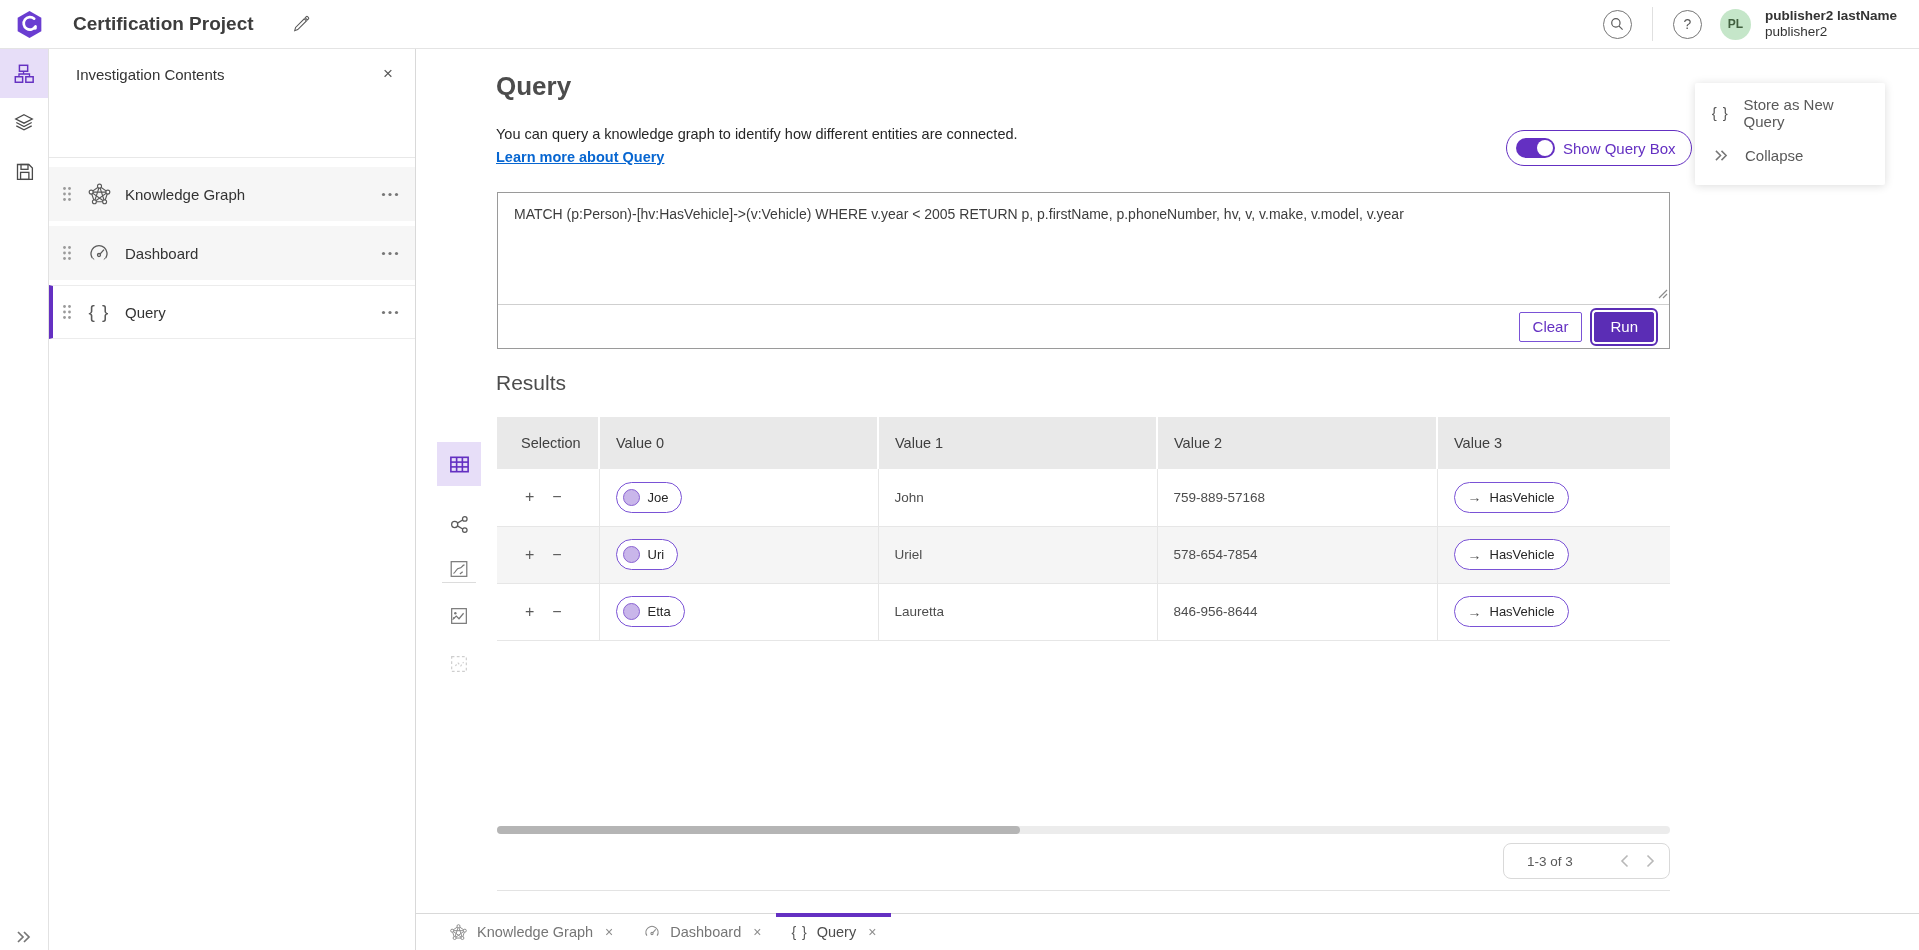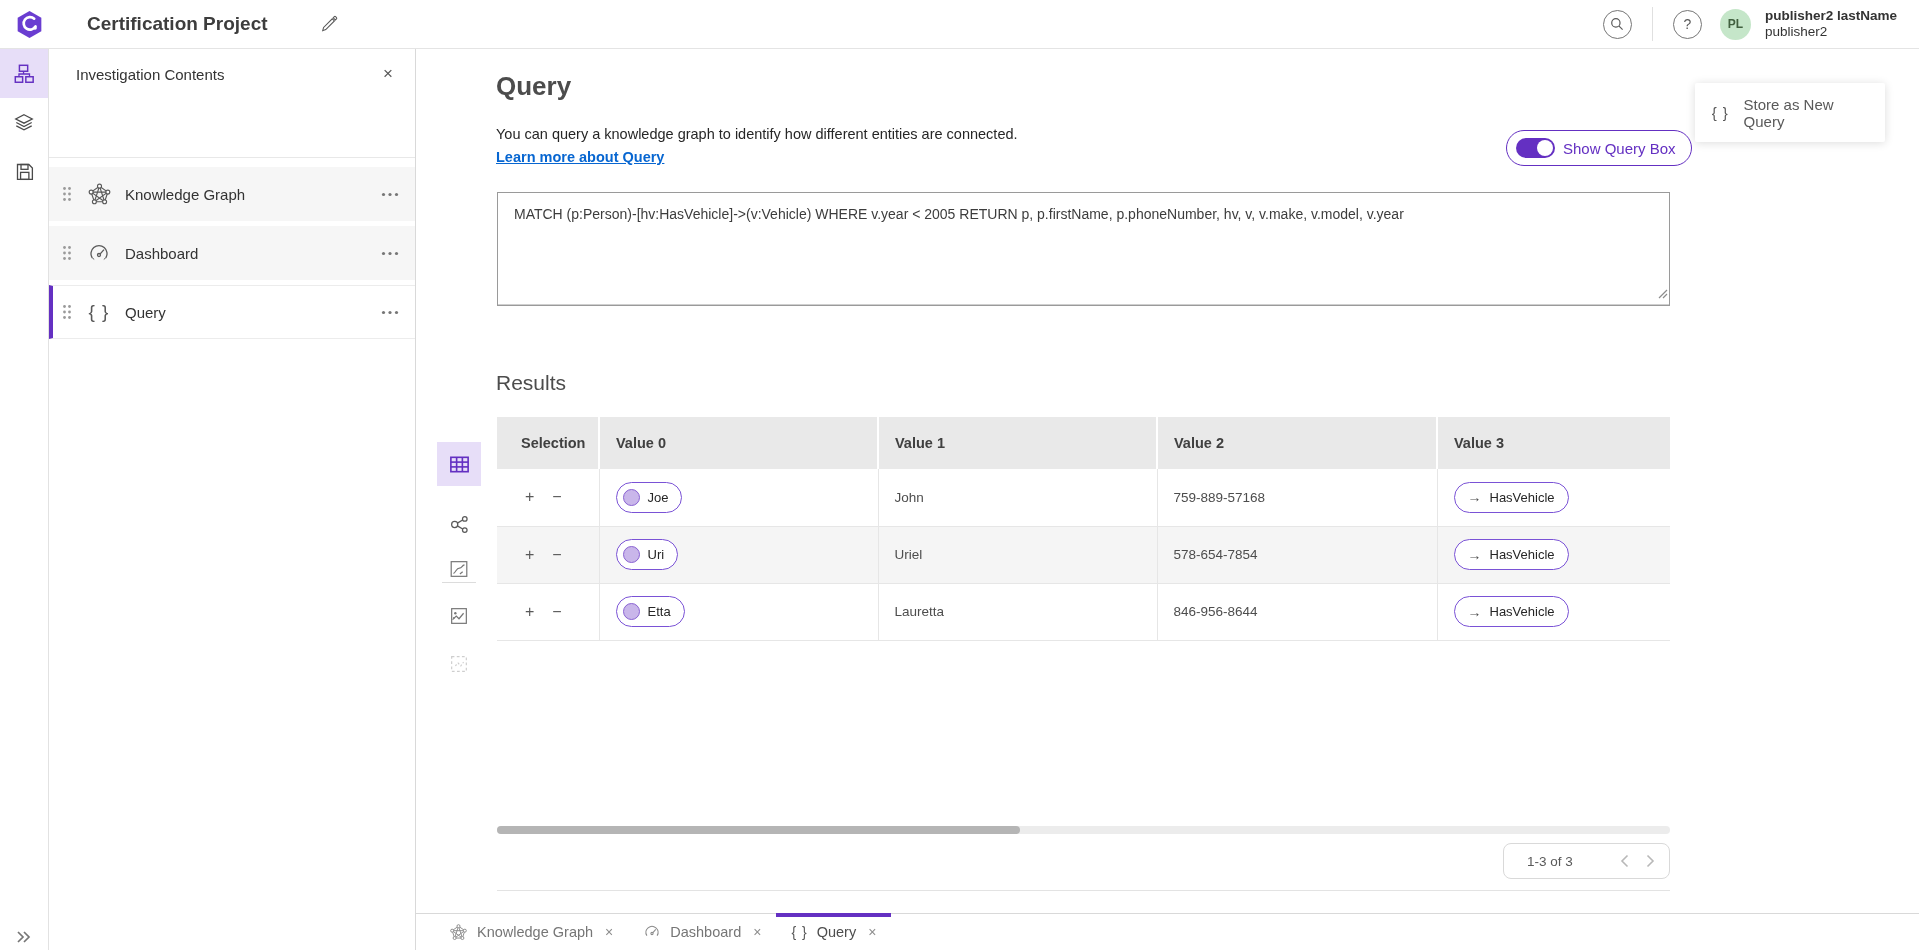--- a/index.html
+++ b/index.html
@@ -1,21 +1,21 @@
 <!DOCTYPE html>
 <html><head>
 <meta charset="utf-8">
 <style>
   * { box-sizing: border-box; margin: 0; padding: 0; }
   html,body { width:1919px; height:950px; overflow:hidden; }
   body { font-family:"Liberation Sans", sans-serif; background:#fff; color:#333; position:relative; }
 
   
   .topbar { position:absolute; left:0; top:0; width:1919px; height:49px;
-            border-bottom:1px solid #e4e4e4; display:flex; align-items:center; background:#fff; z-index:30;gap:14px; }
+            border-bottom:1px solid #e4e4e4; display:flex; align-items:center; background:#fff; z-index:30; }
   .logo { margin-left:15px; display:flex; align-items:center; }
   .app-title { margin-left:29px; font-size:19px; font-weight:bold; color:#3d3d3d; }
   .edit-btn { margin-left:38px; cursor:pointer; display:flex; }
   .topbar-right { margin-left:auto; display:flex; align-items:center; margin-right:22px; }
   .circle-btn { width:29px; height:29px; border:1px solid #767676; border-radius:50%;
                 display:flex; align-items:center; justify-content:center; background:#fff; cursor:pointer; }
   .tb-divider { width:1px; height:34px; background:#e0e0e0; margin:0 20px; }
   .help-glyph { font-size:14px; color:#595959; }
   .avatar { width:31px; height:31px; border-radius:50%; background:#c5e6c9; color:#41603f;
             font-size:12px; font-weight:bold; display:flex; align-items:center; justify-content:center;
@@ -84,21 +84,21 @@
   .strip { position:absolute; left:21px; top:393px; width:44px; height:290px; }
   .strip .tile { position:absolute; left:0; width:44px; height:44px; display:flex; align-items:center;
                  justify-content:center; cursor:pointer; }
   .tile.active { background:#e7def8; }
   .strip-div { position:absolute; left:5px; width:34px; border-top:1px solid #dcdcdc; }
   .tile.disabled { cursor:default; opacity:.9; }
 
   
   .results-table { position:absolute; left:81px; top:368px; width:1173px; border-collapse:collapse;
                    table-layout:fixed; }
-  .results-table th { background:#e9e9e9; height:52px; font-weight:bold; font-size:14.5px; color:#404040;
+  .results-table th { background:#e9e9e9; height:52px; font-weight:normal; font-size:14.5px; color:#404040;
                       text-align:left; padding-left:16px; border-right:2px solid #fff; }
   .results-table th:first-child { padding-left:24px; }
   .results-table th:last-child { border-right:none; }
   .results-table td { height:57px; border-bottom:1px solid #e6e6e6; border-right:1px solid #e6e6e6;
                       padding-left:16px; font-size:13.5px; color:#4d4d4d; background:#fff; }
   .results-table td:last-child { border-right:none; }
   .results-table tr.alt td { background:#f5f5f5; }
   .sel-cell { display:flex; align-items:center; gap:14px; padding-left:10px; }
   .pm-btn { background:none; border:none; font-size:16px; color:#595959; cursor:pointer; font-family:inherit; padding:0 2px; }
   .chip { display:inline-flex; align-items:center; height:31px; border:1.5px solid #7a52d6; border-radius:16px;
@@ -325,20 +325,24 @@
   </span>
 
   <div class="query-box">
     <div class="qb-input-wrap">
       <textarea spellcheck="false" style="">MATCH (p:Person)-[hv:HasVehicle]-&gt;(v:Vehicle) WHERE v.year &lt; 2005 RETURN p, p.firstName, p.phoneNumber, hv, v, v.make, v.model, v.year</textarea>
       <span class="resize-grip">
         <svg width="12" height="12" viewBox="0 0 12 12">
             <path d="M11 3 L3 11 M11 7 L7 11 M11 11 L11 11" stroke="#8c8c8c" stroke-width="1.2"></path>
           </svg>
       </span>
+    </div>
+    <div class="qb-actions">
+      <button class="btn-clear">Clear</button>
+      <button class="btn-run">Run</button>
     </div>
   </div>
 
   <div class="r-heading">Results</div>
 
   <div class="strip">
     <div class="tile active" style="top:0;">
       <svg width="23" height="23" viewBox="0 0 24 24">
           <g fill="none" stroke="#6430c2" stroke-width="1.7">
             <rect x="3" y="4.5" width="18" height="15"></rect>
@@ -485,20 +489,28 @@
     </span>
   </div>
   <div class="content-bottom-line"></div>
 </div>
 
 <div class="ctx-menu">
   <div class="ctx-item">
     <span class="ctx-icon braces-glyph" style="font-size:15px;">{ }</span>
     <span>Store as New Query</span>
   </div>
+  <div class="ctx-item">
+    <span class="ctx-icon">
+      <svg width="15" height="13" viewBox="0 0 16 14">
+          <path d="M2 2 L7 7 L2 12 M8 2 L13 7 L8 12" fill="none" stroke="#767676" stroke-width="1.6"></path>
+        </svg>
+    </span>
+    <span>Collapse</span>
+  </div>
 </div>
 
 <div class="tabbar">
   <div class="tab">
     <svg width="19" height="19" viewBox="0 0 24 24">
         <g fill="none" stroke="#8a8a8a" stroke-width="1.2">
           <path d="M12 4 L20 9.7 L16.9 19 L7.1 19 L4 9.7 Z"></path>
           <path d="M12 4 L16.9 19 M12 4 L7.1 19 M4 9.7 L20 9.7 M4 9.7 L16.9 19 M20 9.7 L7.1 19"></path>
           <circle cx="12" cy="4" r="1.9" fill="#fff"></circle>
           <circle cx="20" cy="9.7" r="1.9" fill="#fff"></circle>

